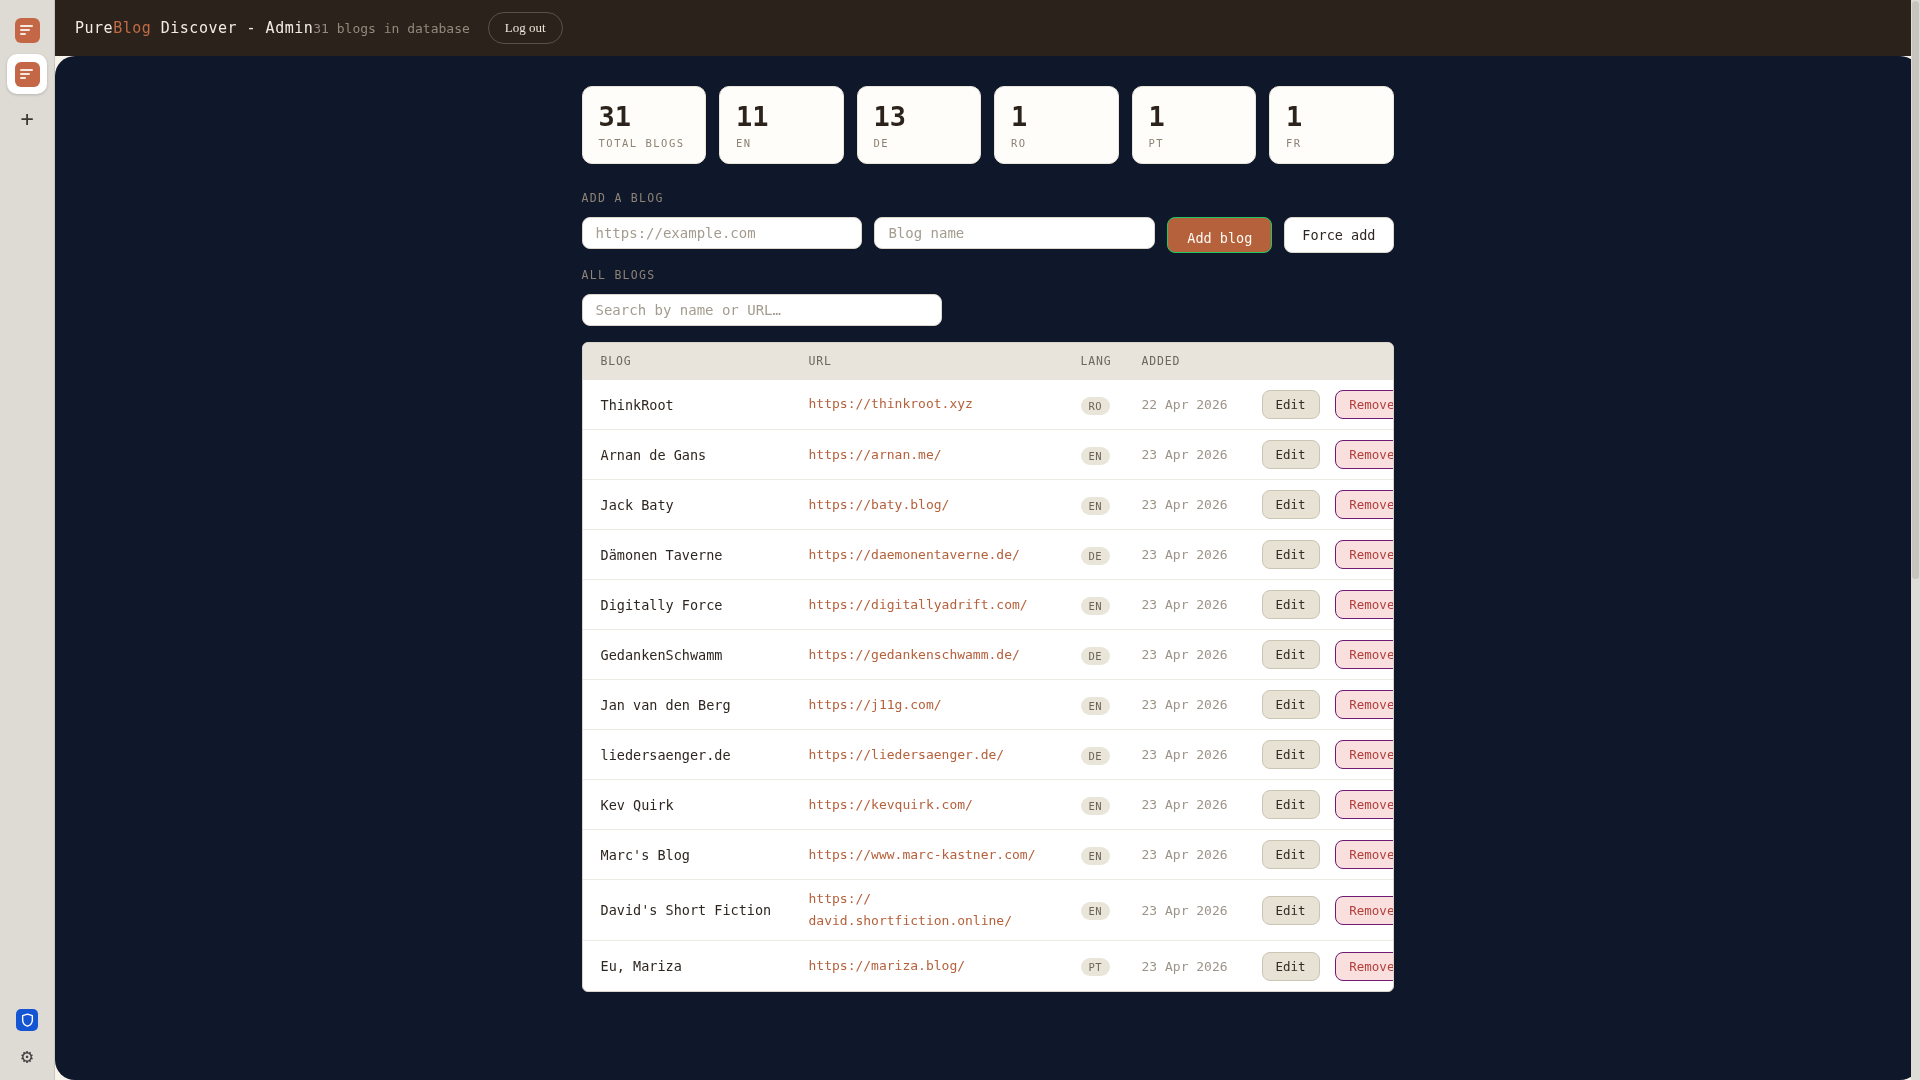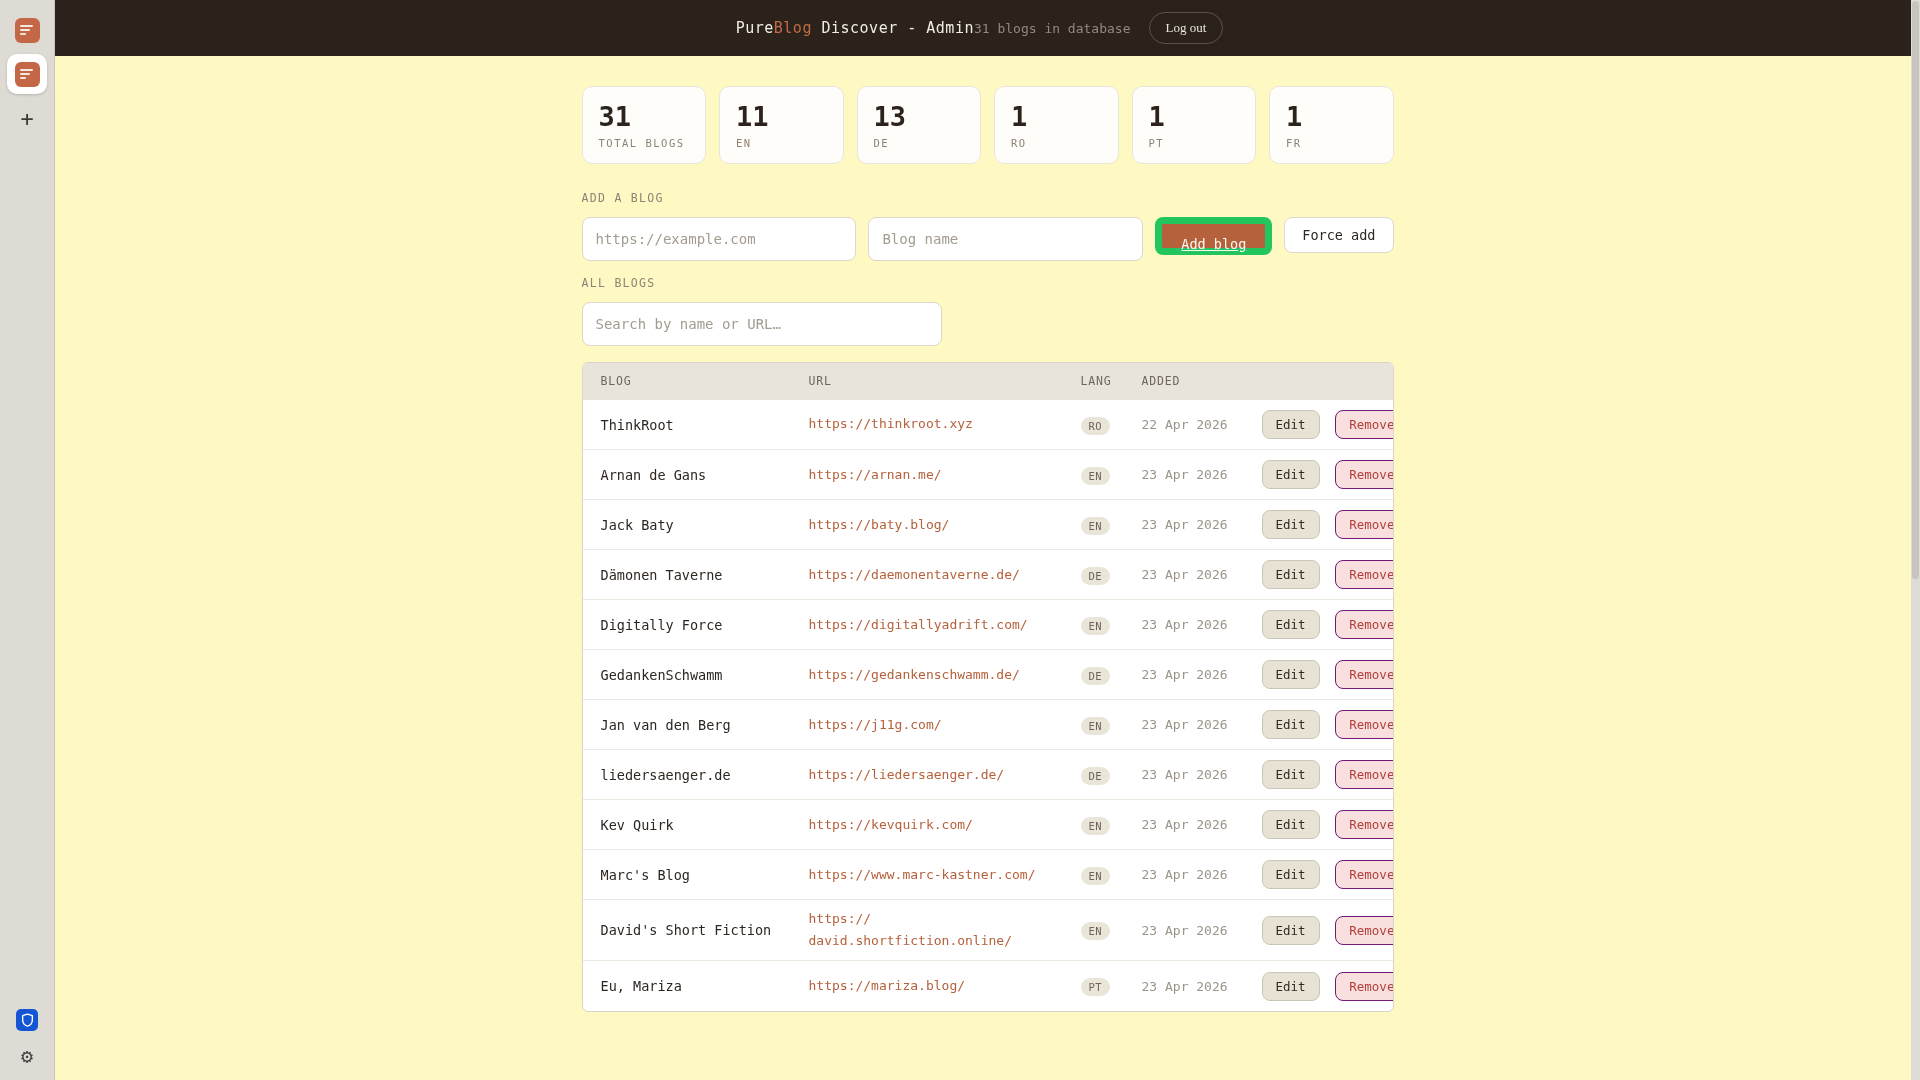--- a/index.html
+++ b/index.html
@@ -23,52 +23,52 @@
   .favicon i:nth-child(3){ width:6px; }
   .newtab { margin-top:10px; background:none; border:none; font-size:22px; line-height:1; color:#3b3935; cursor:pointer; font-family:inherit; }
   .sidebar-bottom { margin-top:auto; display:flex; flex-direction:column; align-items:center; gap:15px; padding-bottom:14px; }
   .bw-icon { width:22px; height:22px; border-radius:5px; background:#1455d4; display:flex; align-items:center; justify-content:center; cursor:pointer; }
   .gear { font-size:20px; line-height:1; color:#424242; cursor:pointer; }
 
   
   .main { flex:1; display:flex; flex-direction:column; min-width:0; }
   .topbar {
     height:56px; background:#2b221b; flex-shrink:0;
-    display:flex; align-items:center; justify-content:center;
+    display:flex; align-items:center; justify-content:flex-start;
     padding:0 36px 0 20px;
   }
   .title { font-size:15px; color:#f2ede3; letter-spacing:.5px; }
   .title .accent { color:#c06b45; }
   .topbar-right { display:flex; align-items:center; gap:18px; }
   .db-count { font-size:13px; color:#93897c; }
   .logout-btn {
     background:none; border:1px solid #5c5147; border-radius:999px;
     color:#ece6da; font-size:13px; padding:7px 16px; cursor:pointer; font-family:Liberation Serif, serif;
   }
 
-  .content { flex:1; background:#fef9c3; overflow:hidden; }
+  .content { flex:1; background:#0f172a; overflow:hidden;border-radius:20px; }
   .container { width:812px; margin:0 auto; padding-top:30px; }
 
   
   .stats { display:flex; gap:13px; margin-bottom:27px; }
   .stat-card { flex:1; background:#fffdf9; border:1px solid #eae5da; border-radius:10px; padding:13px 16px 14px; }
   .stat-value { font-size:27px; font-weight:bold; color:#2b231c; line-height:1.25; }
   .stat-label { font-size:10.5px; letter-spacing:1.5px; color:#8d8274; margin-top:3px; }
 
   
   .section-label { font-size:11.5px; letter-spacing:1.3px; color:#8d8376; margin-bottom:12px; }
   .form-row { display:flex; gap:12px; margin-bottom:15px; }
   .txt-input {
-    height:44px; border:1px solid #dcd7ca; border-radius:8px; background:#ffffff;
+    height:32px; border:1px solid #dcd7ca; border-radius:8px; background:#ffffff;
     padding:0 13px; font-size:14px; font-family:inherit; color:#2e2721; outline:none;
   }
   .txt-input::placeholder { color:#a39c8f; }
   .input-url, .input-name { flex:1; }
   .btn { height:36px; border-radius:8px; font-family:inherit; font-size:13.5px; cursor:pointer; }
-  .btn-add { background:#b5613c; border:7px solid #22c55e; color:#fdf9f3; padding:12px 19px;text-decoration:underline; }
+  .btn-add { background:#b5613c; border:1px solid #22c55e; color:#fdf9f3; padding:12px 19px; }
   .btn-force { background:#ffffff; border:1px solid #ddd8cc; color:#2e2721; padding:0 17px; }
   .search-input { width:360px; margin-bottom:16px; display:block; }
 
   
   .table-wrap { border:1px solid #d9d5ca; border-radius:6px; overflow:hidden; background:#ffffff; }
   table { width:100%; border-collapse:collapse; table-layout:fixed; }
   thead th {
     background:#e8e4db; height:37px; font-size:11.5px; font-weight:normal;
     letter-spacing:.8px; color:#6e675c; text-align:left;
   }

